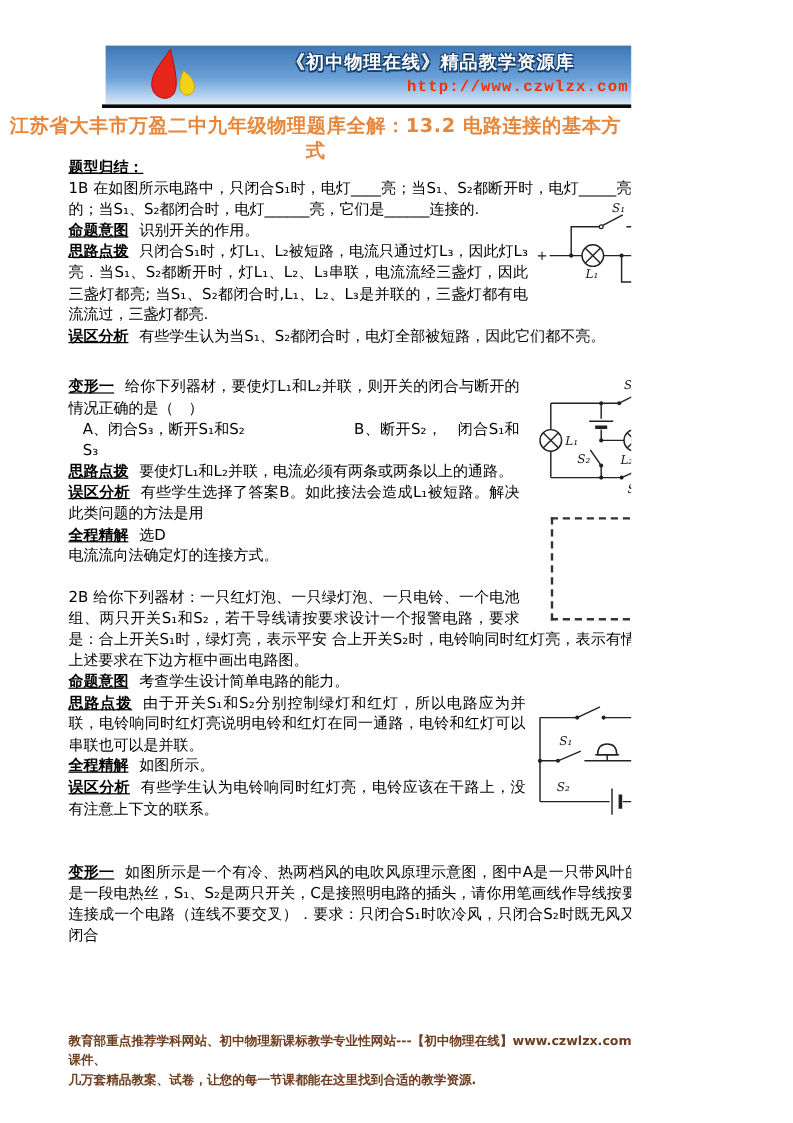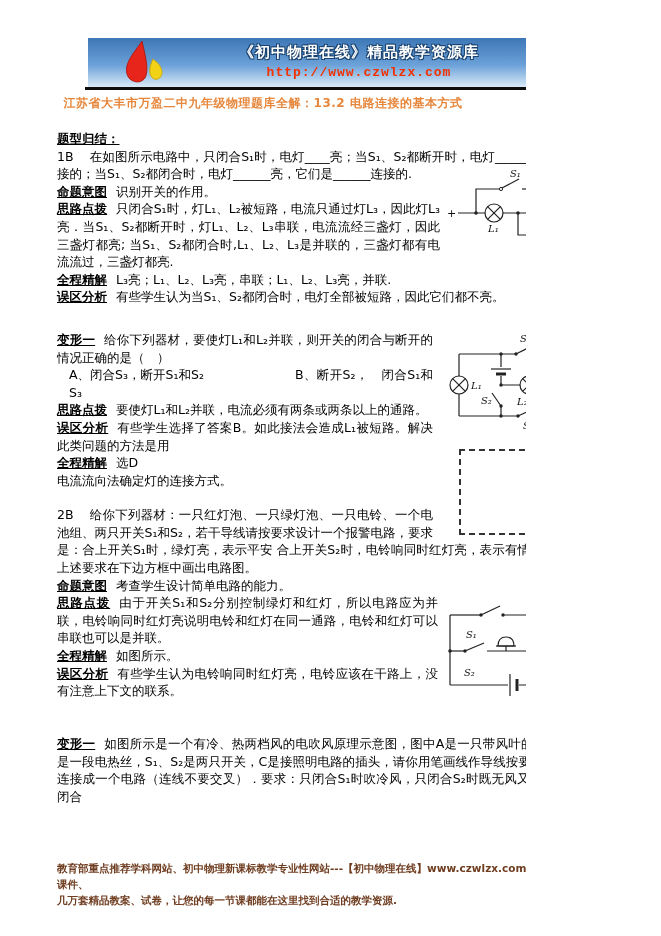--- a/index.html
+++ b/index.html
@@ -16,37 +16,37 @@
   .banner-rule{position:absolute;left:85px;top:87px;width:491px;height:3px;background:#0c0c0c;}
   .logo-svg{position:absolute;left:32px;top:1px;}
   .sunflower-svg{position:absolute;right:3px;top:2px;}
   .banner-title{
     position:absolute;left:106px;top:5px;width:330px;text-align:center;
     font-size:15px;font-weight:bold;color:#ffffff;letter-spacing:1px;
     text-shadow:1px 1px 0 #17406e,-1px -1px 0 #17406e,1px -1px 0 #17406e,-1px 1px 0 #17406e;
     white-space:nowrap;
   }
   .banner-url{
-    position:absolute;left:106px;top:27px;width:330px;text-align:center;
+    position:absolute;left:106px;top:27px;width:330px;text-align:right;
     font-family:"Liberation Mono","DejaVu Sans Mono",monospace;
     font-size:13px;font-weight:bold;color:#f23000;letter-spacing:1px;white-space:nowrap;
   }
   
   .doc-title{
     position:absolute;left:0;top:95px;width:100%;margin:0;text-align:center;
-    font-size:12px;font-weight:bold;color:#e6873c;letter-spacing:0.5px;
+    font-size:16px;font-weight:bold;color:#e6873c;letter-spacing:0.5px;
   }
   
   .content{
     position:absolute;left:57px;top:130px;width:549px;
     font-size:12.5px;line-height:17.6px;text-align:justify;
   }
   .content p{margin:0;}
   .lbl{font-weight:bold;margin-right:9px;text-decoration:underline;}
-  .qnum{margin-right:16px;}
+  .qnum{margin-right:4px;}
   .gap{height:17px;clear:none;}
   .gap-sm{height:8px;}
   .optrow{padding-left:12px;}
   .optcell{display:inline-block;min-width:226px;}
   .clear{clear:both;}
   
   .fig1{float:right;width:160px;height:86px;margin:-16px 0 2px 6px;}
   .fig2{float:right;width:130px;margin:0 35px 2px 8px;}
   .fig3{float:right;width:150px;height:122px;margin:0 12px 2px 6px;}
   .dashedbox{width:102px;height:82px;border:2px dashed #333;margin:10px 0 0 18px;}
@@ -140,21 +140,20 @@
         <line class="cir" x1="111" y1="69" x2="127" y2="78"></line>
         <text class="slab" x="102" y="82">S₂</text>
         <text class="slab" x="42" y="65">L₁</text>
         <text class="slab" x="91" y="65">L₂</text>
         <text class="slab" x="127" y="65">L₃</text>
       </svg>
     </div>
 
     <p><b class="lbl">命题意图</b><span>识别开关的作用。</span></p>
     <p><b class="lbl">思路点拨</b><span>只闭合S₁时，灯L₁、L₂被短路，电流只通过灯L₃，因此灯L₃亮．当S₁、S₂都断开时，灯L₁、L₂、L₃串联，电流流经三盏灯，因此三盏灯都亮; 当S₁、S₂都闭合时,L₁、L₂、L₃是并联的，三盏灯都有电流流过，三盏灯都亮.</span></p>
-    <p><b class="lbl">全程精解</b><span>L₃亮；L₁、L₂、L₃亮，串联；L₁、L₂、L₃亮，并联.</span></p>
     <p><b class="lbl">误区分析</b><span>有些学生认为当S₁、S₂都闭合时，电灯全部被短路，因此它们都不亮。</span></p>
 
     <div class="gap"></div>
     <div class="gap-sm"></div>
 
     <div class="fig2">
       <svg width="130" height="108" viewBox="0 0 130 108">
 
         <line class="cir" x1="18" y1="23" x2="74" y2="23"></line>
         <line class="cir" x1="96" y1="23" x2="110" y2="23"></line>

